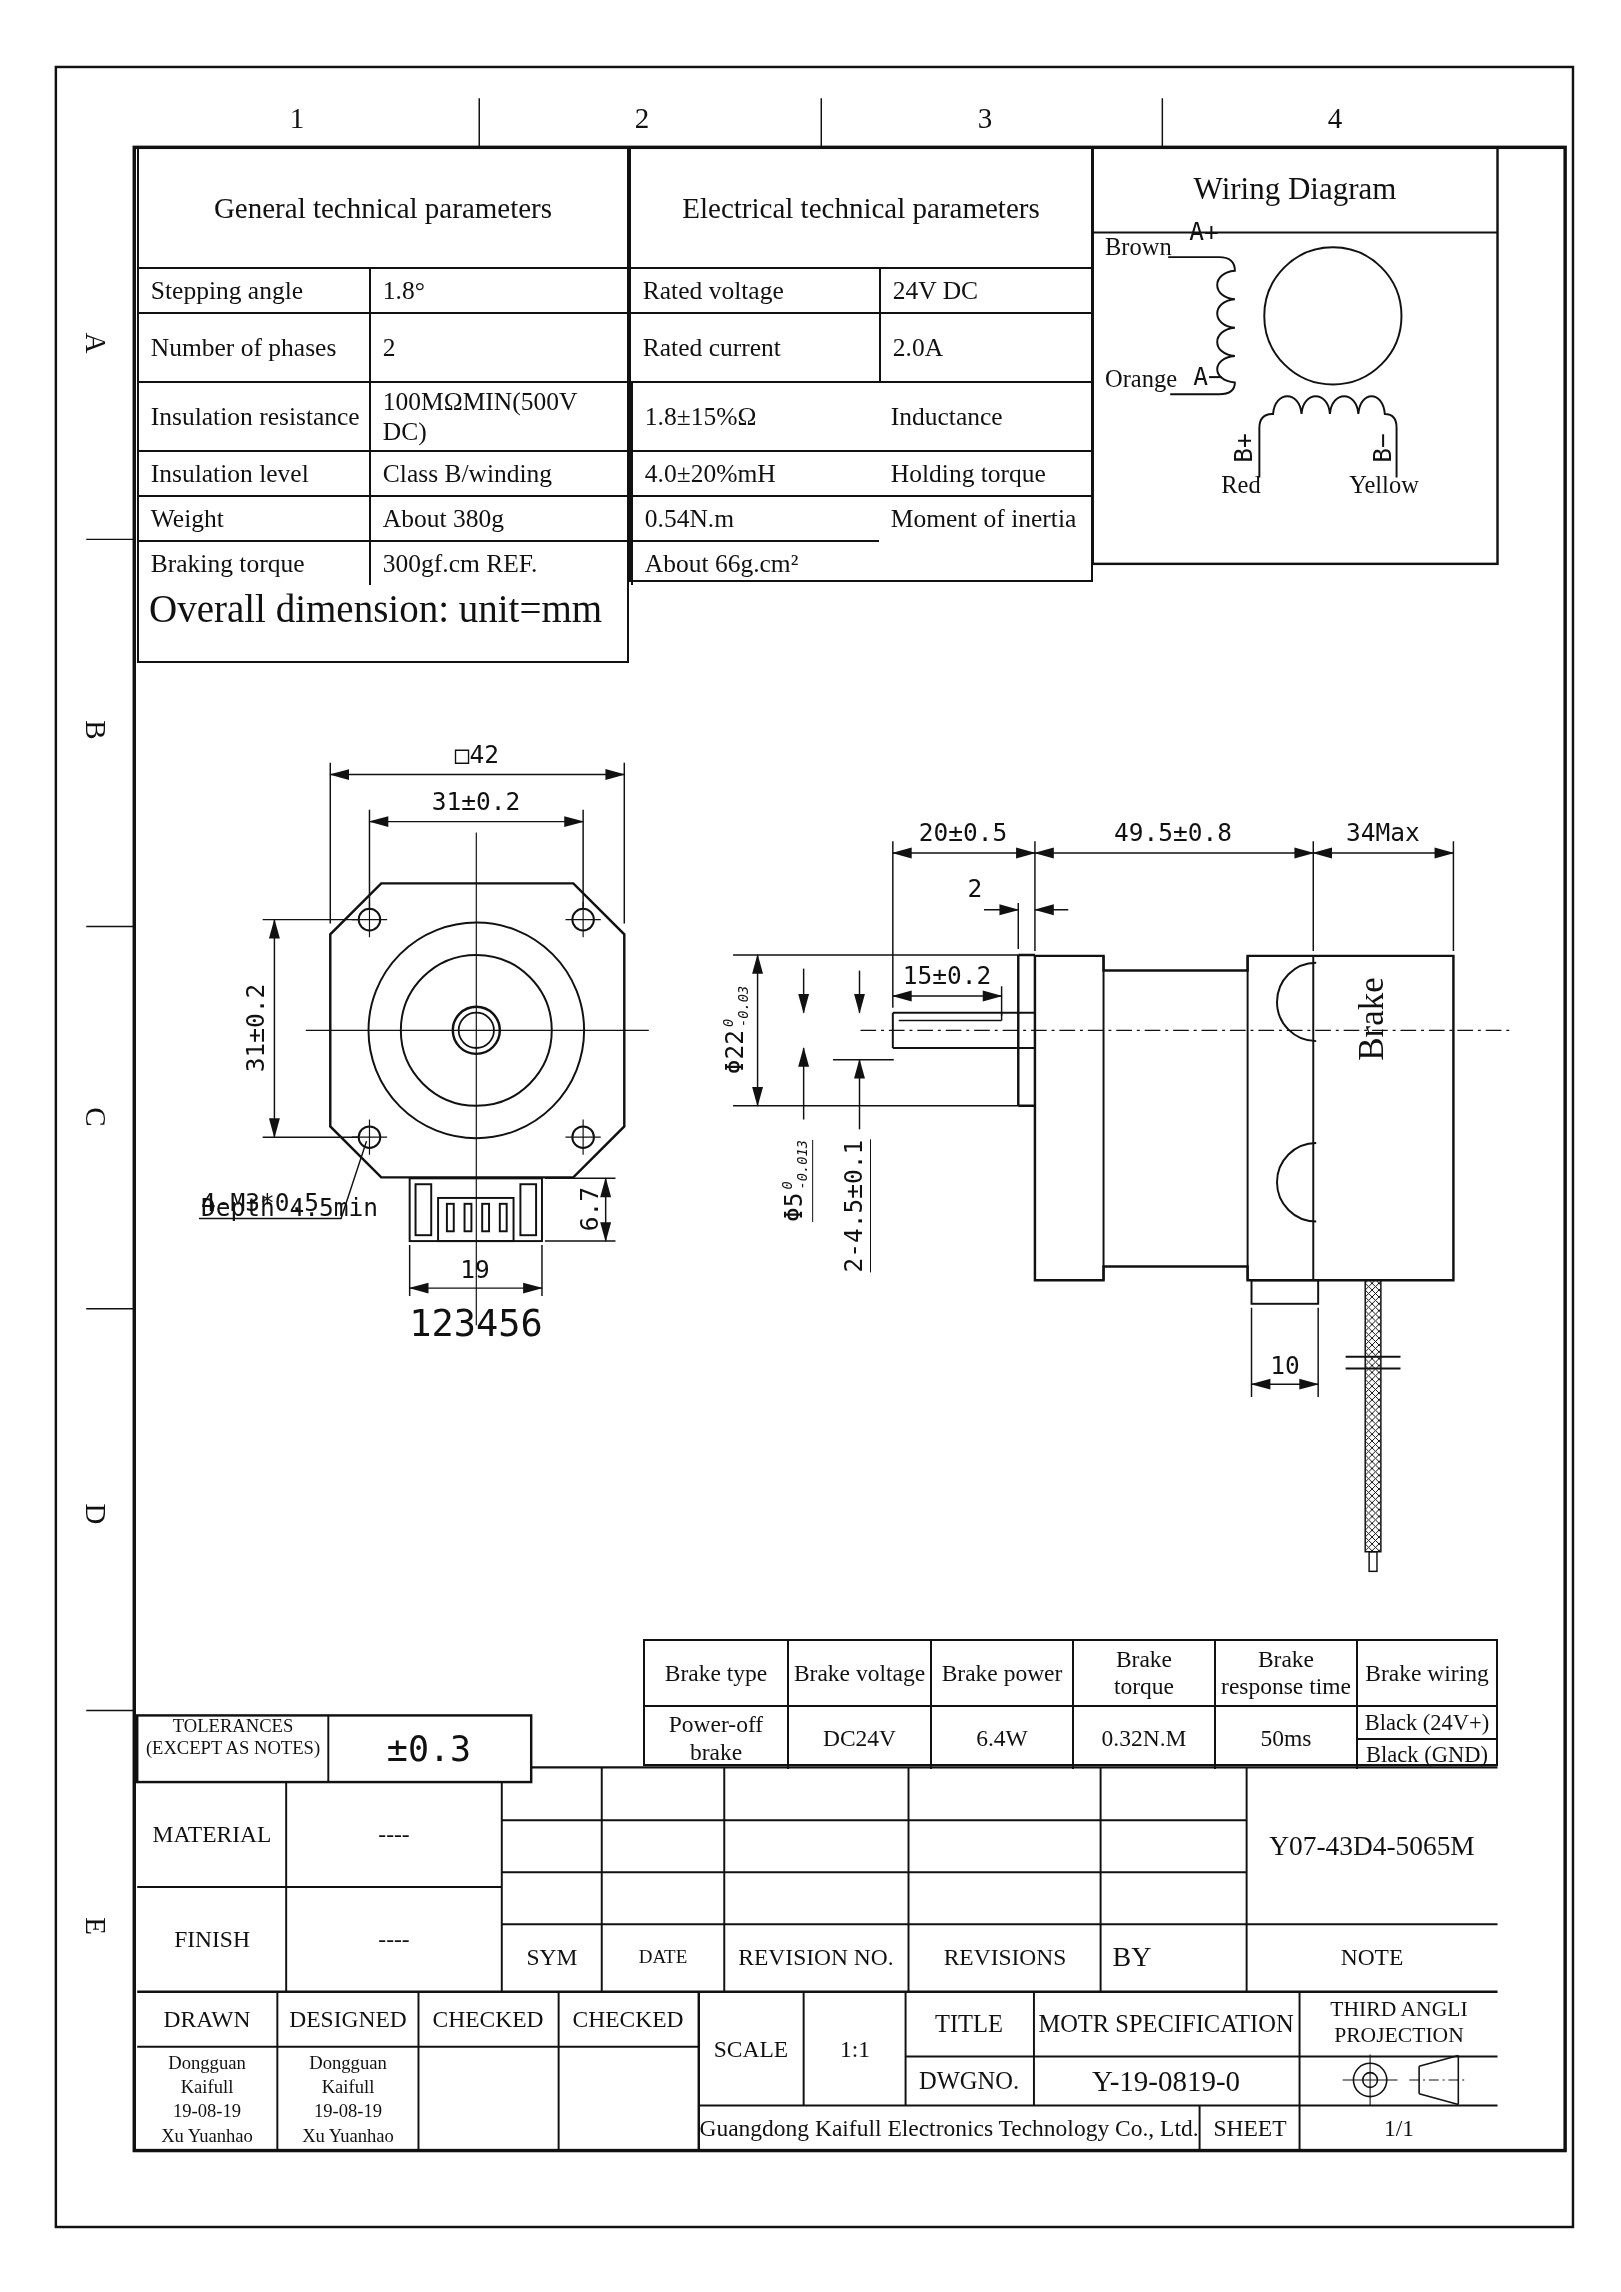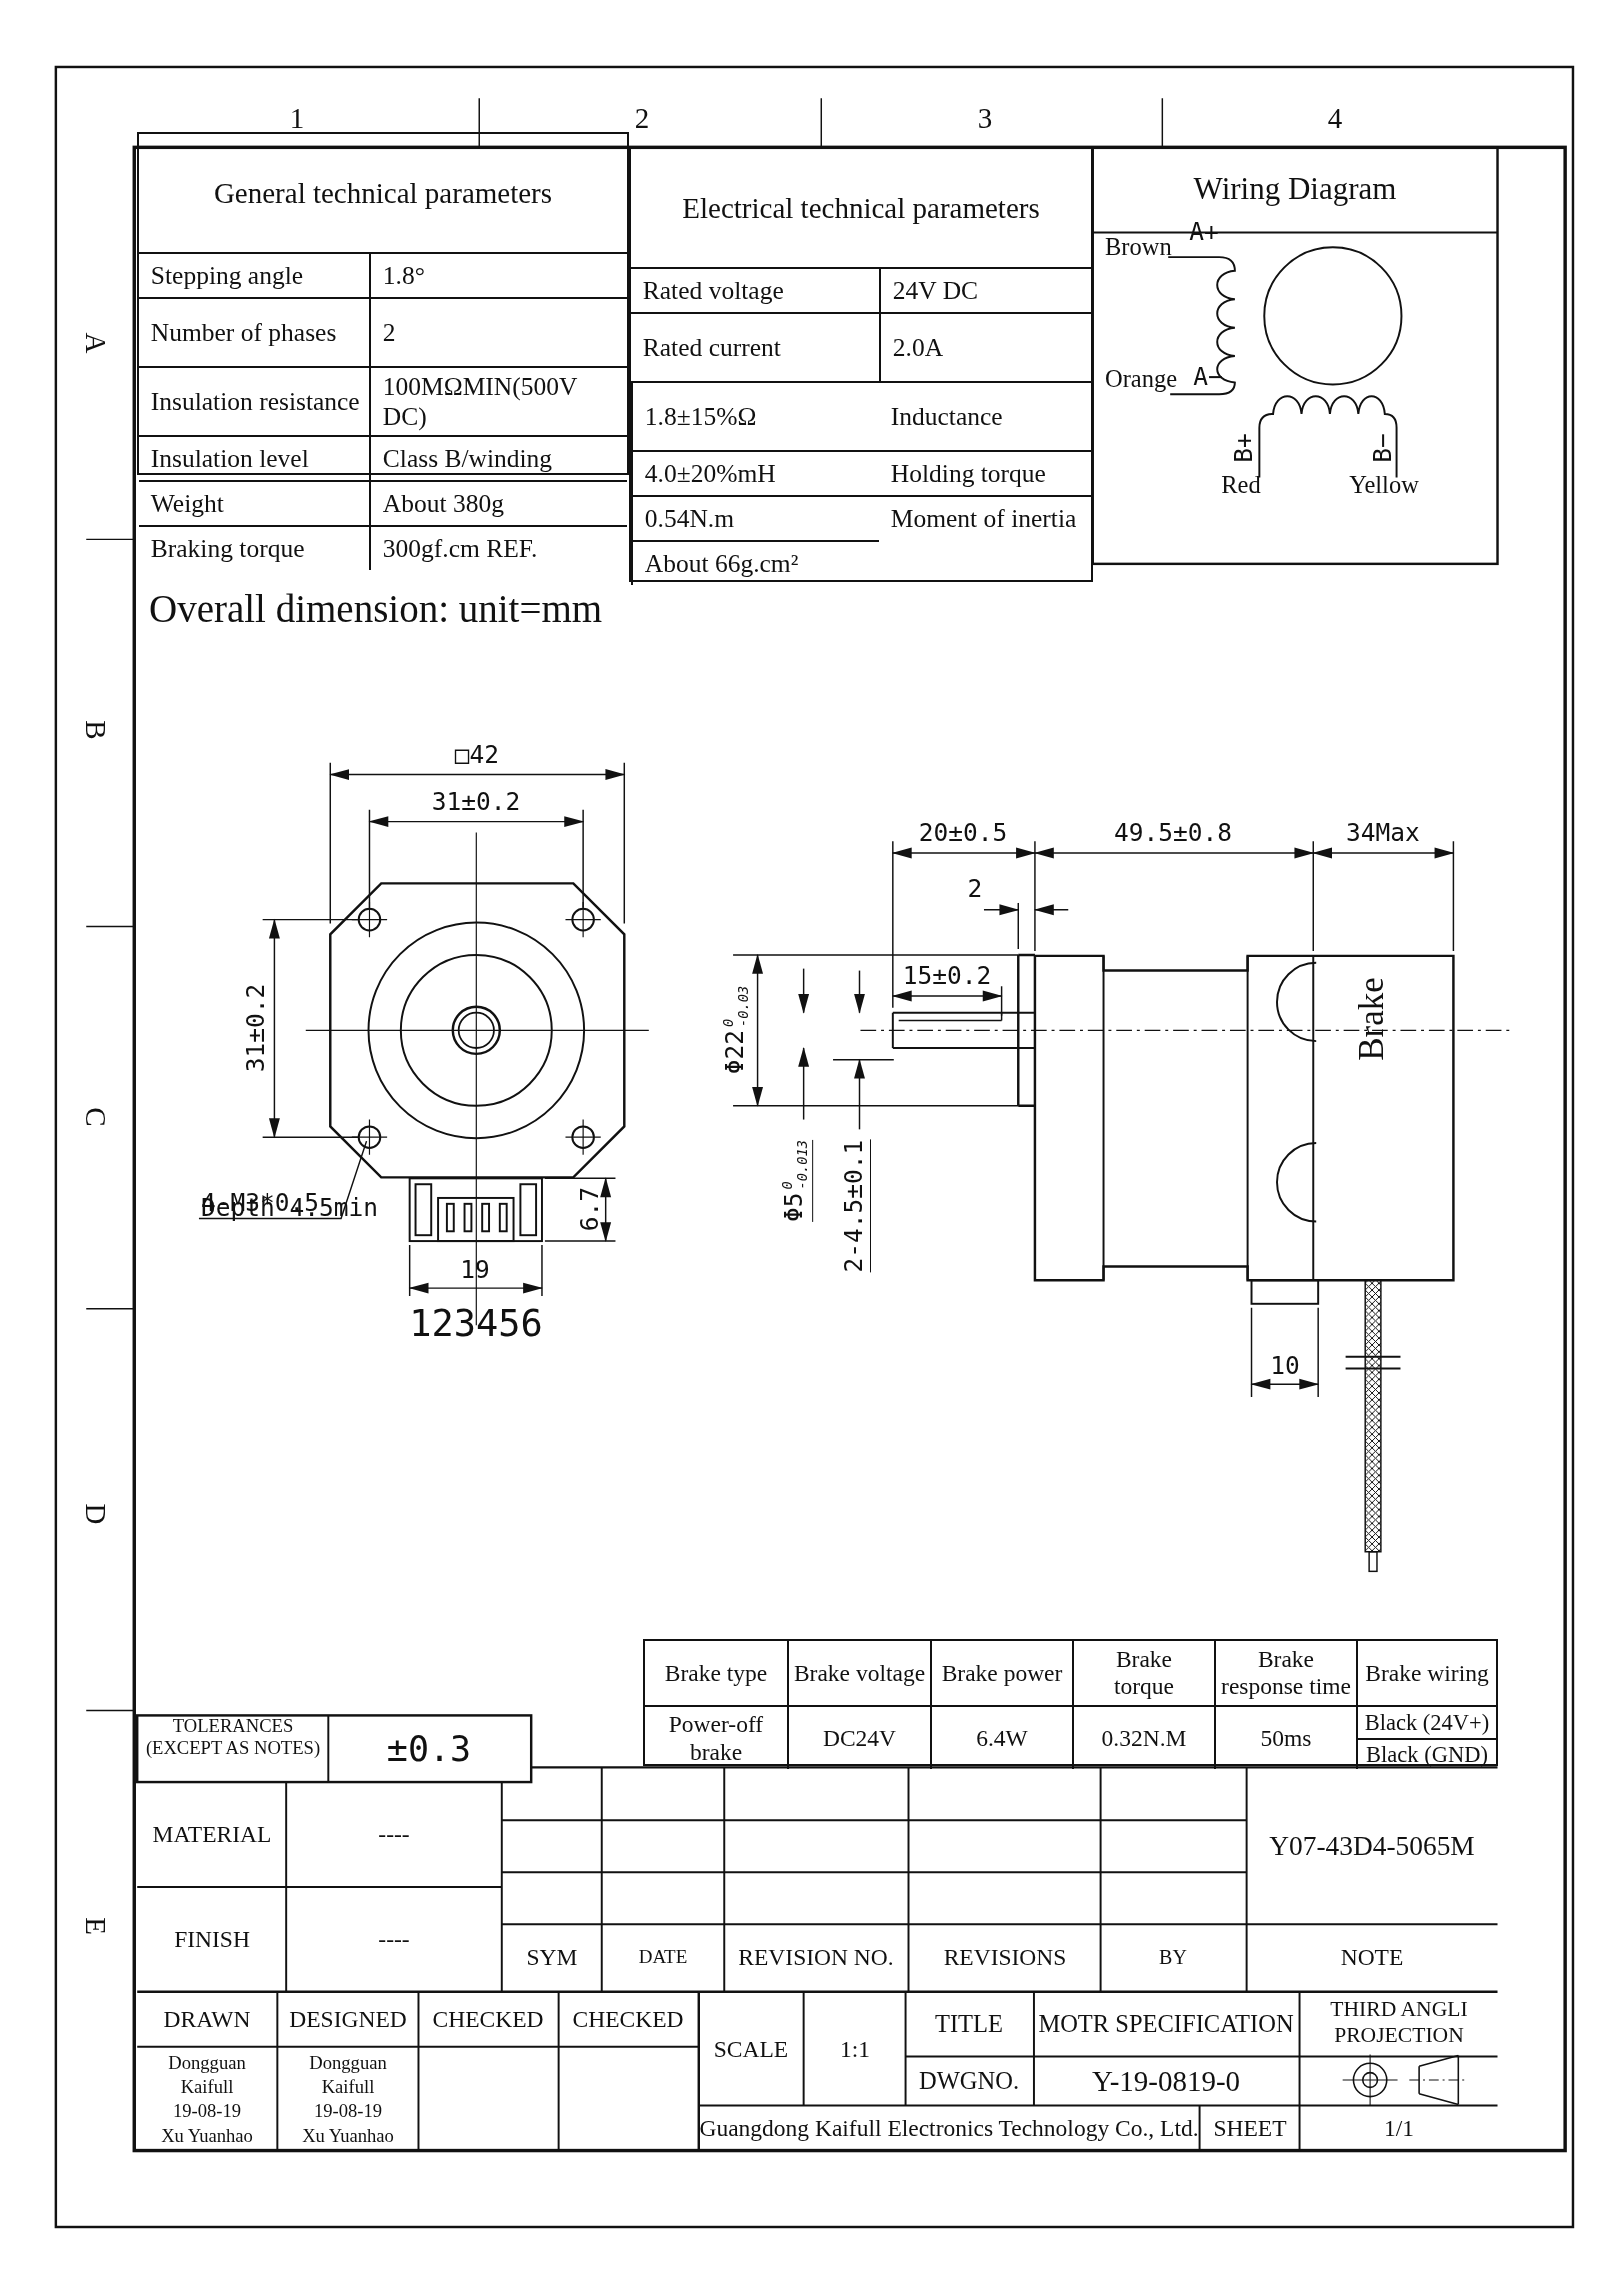--- a/index.html
+++ b/index.html
@@ -189,21 +189,21 @@
 <span class="zonenum" style="left:297px;top:118px">1</span>
 <span class="zonenum" style="left:642px;top:118px">2</span>
 <span class="zonenum" style="left:985px;top:118px">3</span>
 <span class="zonenum" style="left:1335px;top:118px">4</span>
 <span class="zone" style="left:95px;top:343px">A</span>
 <span class="zone" style="left:95px;top:730px">B</span>
 <span class="zone" style="left:95px;top:1117px">C</span>
 <span class="zone" style="left:95px;top:1514px">D</span>
 <span class="zone" style="left:95px;top:1926px">E</span>
 
-<div class="ttable" style="left:137px;top:132px;width:492px;height:343px;grid-template-columns:230px 1fr;grid-template-rows:118px 45px 69px 69px 45px 45px 45px;">
+<div class="ttable" style="left:137px;top:147px;width:492px;height:516px;grid-template-columns:230px 1fr;grid-template-rows:118px 45px 69px 69px 45px 45px 45px;">
   <div class="c title">General technical parameters</div>
   <div class="c bt">Stepping angle</div>
   <div class="c bt bl">1.8°</div>
   <div class="c bt">Number of phases</div>
   <div class="c bt bl">2</div>
   <div class="c bt">Insulation resistance</div>
   <div class="c bt bl">100MΩMIN(500V DC)</div>
   <div class="c bt">Insulation level</div>
   <div class="c bt bl">Class B/winding</div>
   <div class="c bt">Weight</div>
@@ -297,21 +297,21 @@
 
 <span class="cellspan" style="left:212px;top:1834px;font-size:23.5px;">MATERIAL</span>
 <span class="cellspan" style="left:394px;top:1834px;font-size:23.5px;">----</span>
 <span class="cellspan" style="left:212px;top:1939px;font-size:23.5px;">FINISH</span>
 <span class="cellspan" style="left:394px;top:1939px;font-size:23.5px;">----</span>
 
 <span class="cellspan" style="left:552px;top:1957px;font-size:23.5px;">SYM</span>
 <span class="cellspan" style="left:663px;top:1957px;font-size:19px;">DATE</span>
 <span class="cellspan" style="left:816px;top:1957px;font-size:23.5px;">REVISION NO.</span>
 <span class="cellspan" style="left:1005px;top:1957px;font-size:23.5px;">REVISIONS</span>
-<span class="cellspan" style="left:1173px;top:1957px;font-size:20px;">BY</span>
+<span class="cellspan" style="left:1132px;top:1957px;font-size:28px;">BY</span>
 <span class="cellspan" style="left:1372px;top:1957px;font-size:23.5px;">NOTE</span>
 <span class="cellspan" style="left:1372px;top:1846px;font-size:27.4px;">Y07-43D4-5065M</span>
 
 <span class="cellspan" style="left:207px;top:2019px;font-size:23.5px;">DRAWN</span>
 <span class="cellspan" style="left:348px;top:2019px;font-size:23.5px;">DESIGNED</span>
 <span class="cellspan" style="left:488px;top:2019px;font-size:23.5px;">CHECKED</span>
 <span class="cellspan" style="left:628px;top:2019px;font-size:23.5px;">CHECKED</span>
 
 <span class="wrapspan" style="left:207px;top:2099px;font-size:18.6px;line-height:1.3;">
   <span>Dongguan</span><br>

